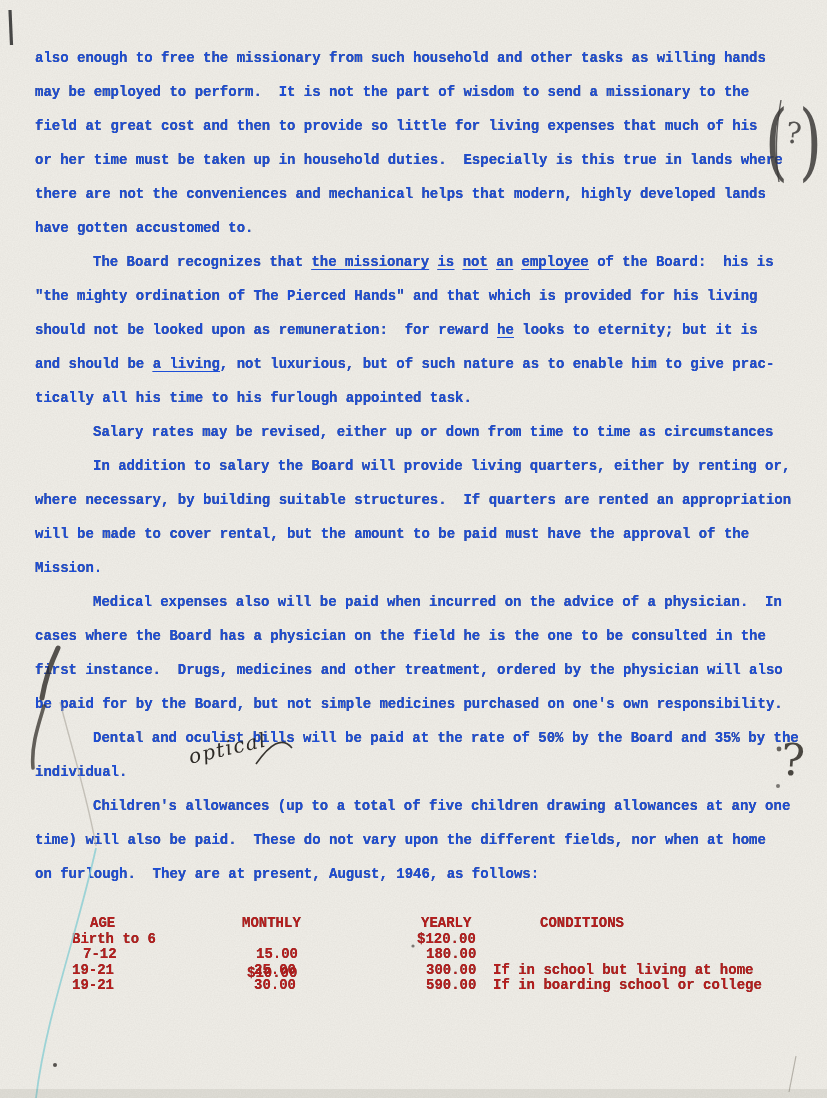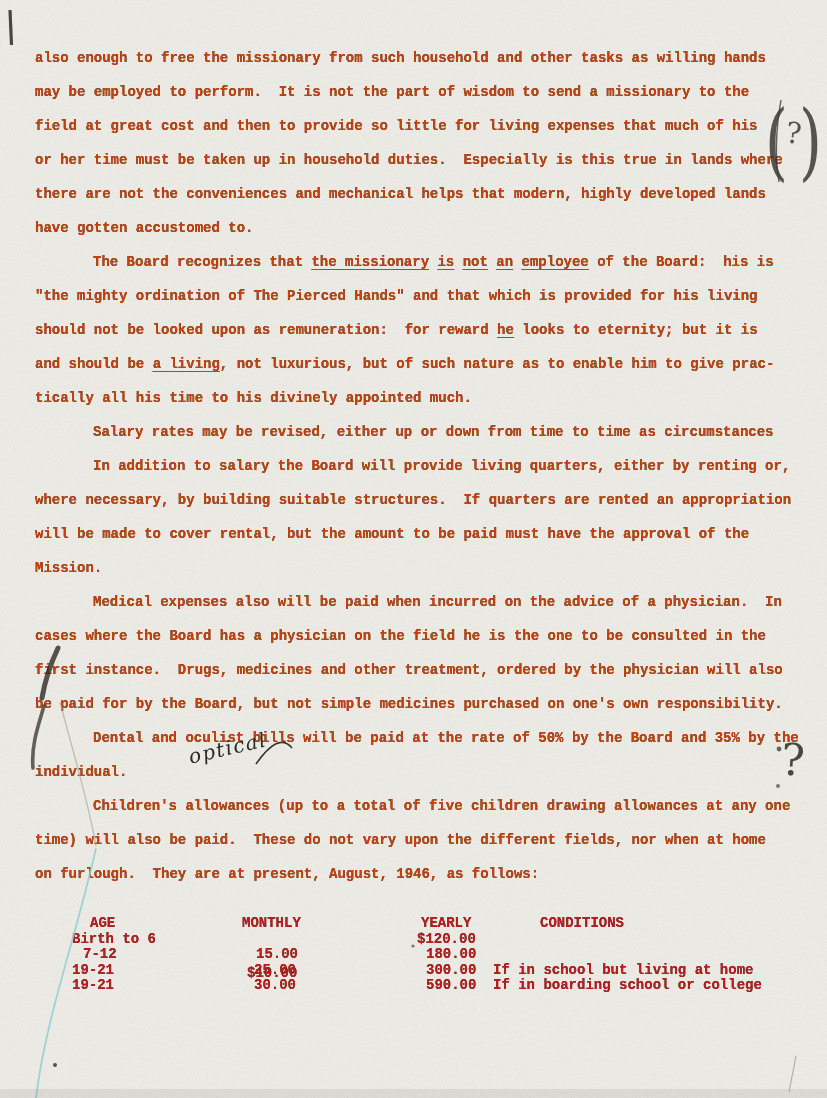--- a/index.html
+++ b/index.html
@@ -5,21 +5,21 @@
   html,body{margin:0;padding:0;}
   body{
     width:827px;height:1098px;position:relative;overflow:hidden;
     background:#f1efe9;
     font-family:"Liberation Mono","DejaVu Sans Mono",monospace;
   }
   .page{position:absolute;inset:0;}
   
   #doc-lines{
     position:absolute;left:35px;top:50px;width:762px;
-    font-size:14px;font-weight:bold;color:#c2410c;
+    font-size:14px;font-weight:bold;color:#1d4ed8;
     text-shadow:0 0 .6px rgba(38,33,28,.85);
   }
   .ln{height:34px;white-space:pre;}
   .ln.ind{text-indent:58px;}
   .u{text-decoration:underline;text-decoration-thickness:1.4px;text-underline-offset:3px;}
   
   #allowance-table{
     position:absolute;left:35px;top:916px;width:780px;
     font-size:14px;font-weight:bold;color:#b91c1c;
     text-shadow:0 0 .6px rgba(38,33,28,.85);
@@ -66,21 +66,21 @@
         <div class="ln"><span>field at great cost and then to provide so little for living expenses that much of his</span></div>
         <div class="ln"><span>or her time must be taken up in household duties.  Especially is this true in lands where</span></div>
         <div class="ln"><span>there are not the conveniences and mechanical helps that modern, highly developed lands</span></div>
         <div class="ln"><span>have gotten accustomed to.</span></div>
       </div>
       <div>
         <div class="ln ind"><span>The Board recognizes that </span><span class="u">the missionary</span><span> </span><span class="u">is</span><span> </span><span class="u">not</span><span> </span><span class="u">an</span><span> </span><span class="u">employee</span><span> of the Board:  his is</span></div>
         <div class="ln"><span>"the mighty ordination of The Pierced Hands" and that which is provided for his living</span></div>
         <div class="ln"><span>should not be looked upon as remuneration:  for reward </span><span class="u">he</span><span> looks to eternity; but it is</span></div>
         <div class="ln"><span>and should be </span><span class="u">a living</span><span>, not luxurious, but of such nature as to enable him to give prac-</span></div>
-        <div class="ln"><span>tically all his time to his divinely appointed much.</span></div>
+        <div class="ln"><span>tically all his time to his furlough appointed task.</span></div>
       </div>
       <div>
         <div class="ln ind"><span>Salary rates may be revised, either up or down from time to time as circumstances</span></div>
       </div>
       <div>
         <div class="ln ind"><span>In addition to salary the Board will provide living quarters, either by renting or,</span></div>
         <div class="ln"><span>where necessary, by building suitable structures.  If quarters are rented an appropriation</span></div>
         <div class="ln"><span>will be made to cover rental, but the amount to be paid must have the approval of the</span></div>
         <div class="ln"><span>Mission.</span></div>
       </div>

